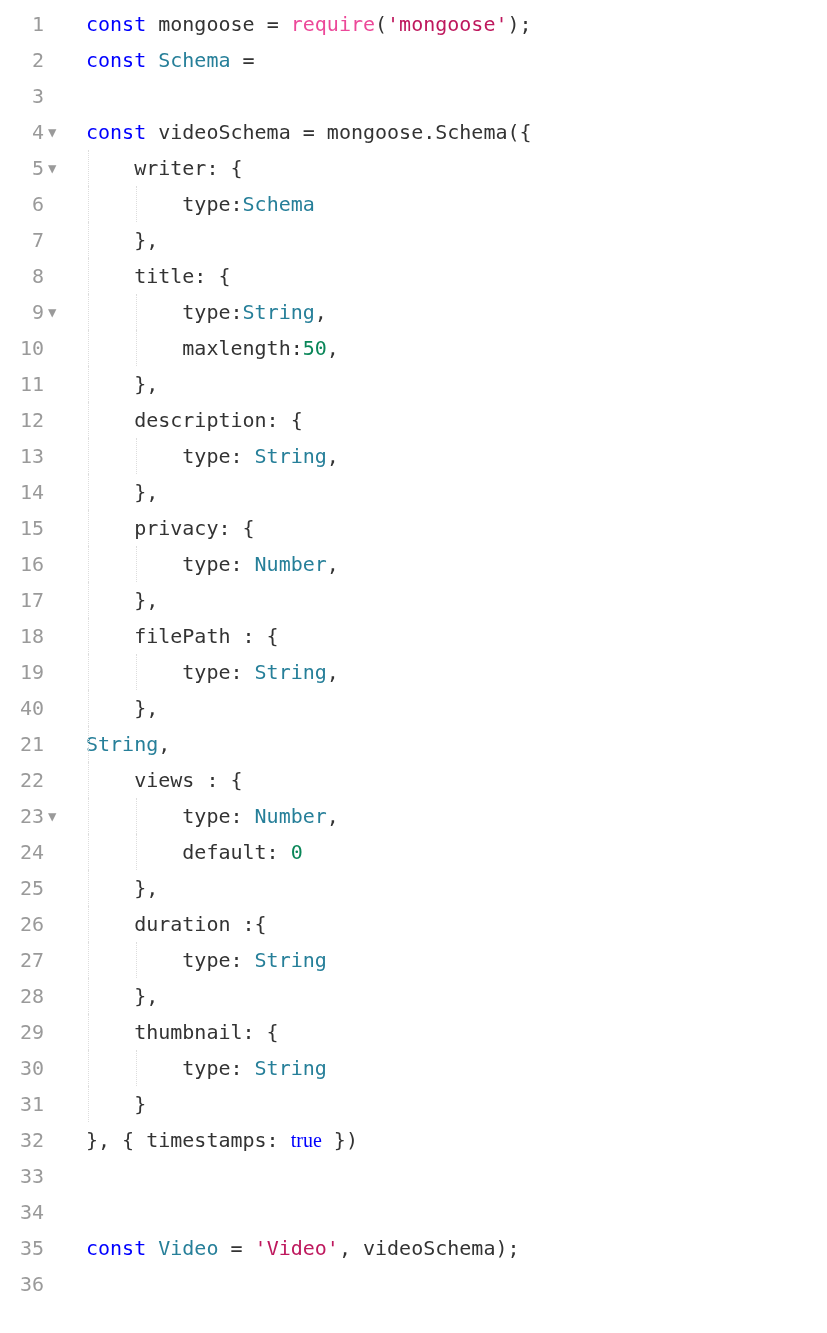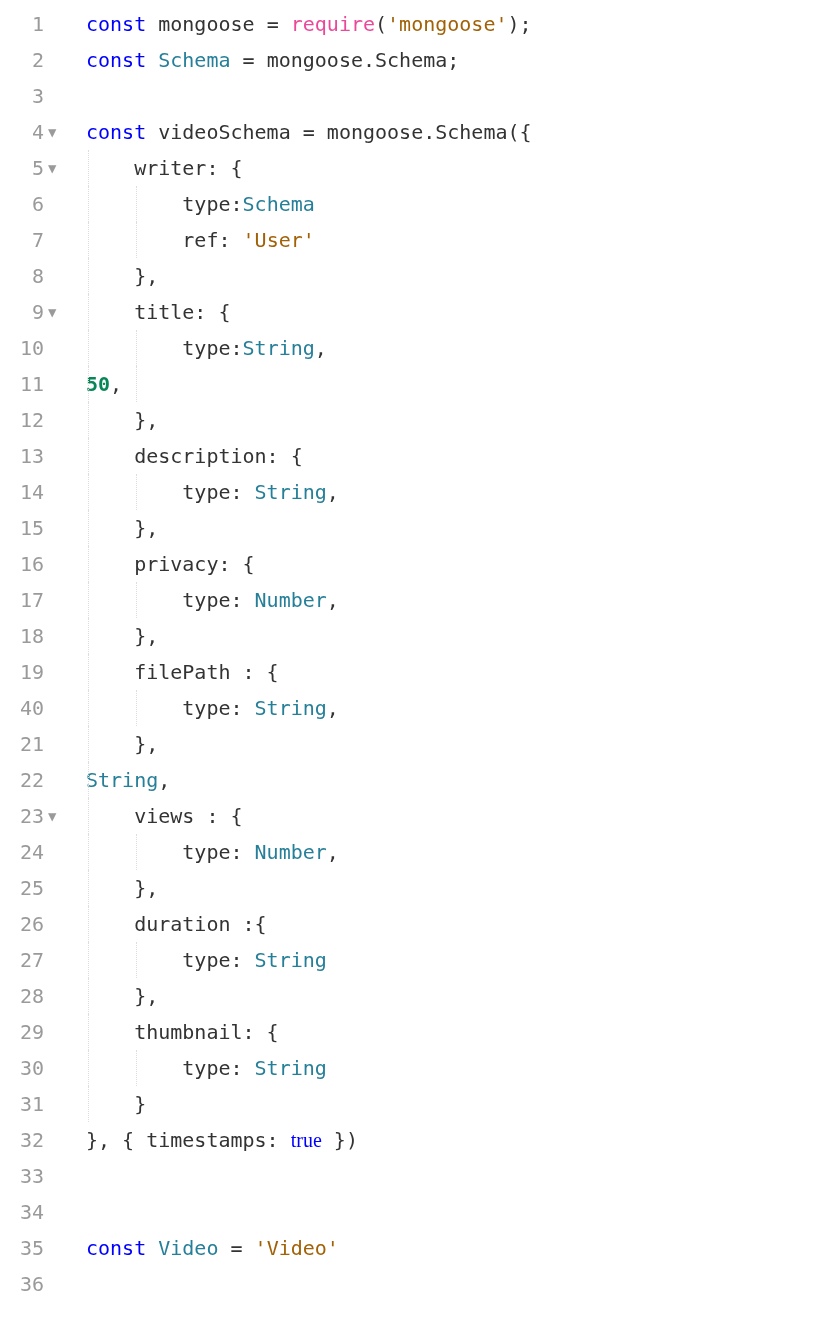--- a/index.html
+++ b/index.html
@@ -58,23 +58,23 @@
   .indent-guide {
     position: absolute;
     left: 0;
     top: 0;
     bottom: 0;
     width: 1px;
     border-left: 1px dotted #ddd;
   }
   .tok-keyword { color: #0000ff; }
   .tok-function { color: #ec4899; }
-  .tok-string { color: #a16207; }
+  .tok-string { color: #be185d; }
   .tok-type { color: #267f99; }
-  .tok-number { color: #098658; font-weight: bold; }
+  .tok-number { color: #098658; }
   .tok-punctuation { color: #333; }
   .tok-default { color: #333; }
   .tok-boolean { color: #0000ff; font-family: Liberation Serif, serif; }
   .tok-operator { color: #333; }
 </style>
 </head>
 <body>
 
 <div class="gutter" id="gutter">
     <div class="gutter-line">
@@ -217,47 +217,47 @@
       <span class="line-number">35</span>
       <span class="fold-marker"></span>
     </div>
     <div class="gutter-line">
       <span class="line-number">36</span>
       <span class="fold-marker"></span>
     </div>
   </div>
 <div class="code-area" id="code">
     <div class="code-line"><span class="tok-keyword">const </span><span class="tok-default">mongoose </span><span class="tok-operator">= </span><span class="tok-function">require</span><span class="tok-punctuation">(</span><span class="tok-string">'mongoose'</span><span class="tok-punctuation">);</span></div>
-    <div class="code-line"><span class="tok-keyword">const </span><span class="tok-type">Schema </span><span class="tok-operator">= </span><span class="tok-default">mongoose.Schema;</span></div>
+    <div class="code-line"><span class="tok-keyword">const </span><span class="tok-type">Schema </span><span class="tok-operator">= </span></div>
     <div class="code-line"></div>
     <div class="code-line"><span class="tok-keyword">const </span><span class="tok-default">videoSchema </span><span class="tok-operator">= </span><span class="tok-default">mongoose.Schema({</span></div>
     <div class="code-line"><div class="indent-guide" style="left: 2px;"></div><span class="tok-default">    writer: {</span></div>
     <div class="code-line"><div class="indent-guide" style="left: 2px;"></div><div class="indent-guide" style="left: 50px;"></div><span class="tok-default">        type:</span><span class="tok-type">Schema</span></div>
-    <div class="code-line"><div class="indent-guide" style="left: 2px;"></div><div class="indent-guide" style="left: 50px;"></div><span class="tok-default">        ref: </span><span class="tok-string">'User'</span></div>
     <div class="code-line"><div class="indent-guide" style="left: 2px;"></div><span class="tok-default">    },</span></div>
     <div class="code-line"><div class="indent-guide" style="left: 2px;"></div><span class="tok-default">    title: {</span></div>
     <div class="code-line"><div class="indent-guide" style="left: 2px;"></div><div class="indent-guide" style="left: 50px;"></div><span class="tok-default">        type:</span><span class="tok-type">String</span><span class="tok-default">,</span></div>
-    <div class="code-line"><div class="indent-guide" style="left: 2px;"></div><div class="indent-guide" style="left: 50px;"></div><span class="tok-number">50</span><span class="tok-default">,</span></div>
+    <div class="code-line"><div class="indent-guide" style="left: 2px;"></div><div class="indent-guide" style="left: 50px;"></div><span class="tok-default">        maxlength:</span><span class="tok-number">50</span><span class="tok-default">,</span></div>
     <div class="code-line"><div class="indent-guide" style="left: 2px;"></div><span class="tok-default">    },</span></div>
     <div class="code-line"><div class="indent-guide" style="left: 2px;"></div><span class="tok-default">    description: {</span></div>
     <div class="code-line"><div class="indent-guide" style="left: 2px;"></div><div class="indent-guide" style="left: 50px;"></div><span class="tok-default">        type: </span><span class="tok-type">String</span><span class="tok-default">,</span></div>
     <div class="code-line"><div class="indent-guide" style="left: 2px;"></div><span class="tok-default">    },</span></div>
     <div class="code-line"><div class="indent-guide" style="left: 2px;"></div><span class="tok-default">    privacy: {</span></div>
     <div class="code-line"><div class="indent-guide" style="left: 2px;"></div><div class="indent-guide" style="left: 50px;"></div><span class="tok-default">        type: </span><span class="tok-type">Number</span><span class="tok-default">,</span></div>
     <div class="code-line"><div class="indent-guide" style="left: 2px;"></div><span class="tok-default">    },</span></div>
     <div class="code-line"><div class="indent-guide" style="left: 2px;"></div><span class="tok-default">    filePath : {</span></div>
     <div class="code-line"><div class="indent-guide" style="left: 2px;"></div><div class="indent-guide" style="left: 50px;"></div><span class="tok-default">        type: </span><span class="tok-type">String</span><span class="tok-default">,</span></div>
     <div class="code-line"><div class="indent-guide" style="left: 2px;"></div><span class="tok-default">    },</span></div>
     <div class="code-line"><div class="indent-guide" style="left: 2px;"></div><span class="tok-type">String</span><span class="tok-default">,</span></div>
     <div class="code-line"><div class="indent-guide" style="left: 2px;"></div><span class="tok-default">    views : {</span></div>
     <div class="code-line"><div class="indent-guide" style="left: 2px;"></div><div class="indent-guide" style="left: 50px;"></div><span class="tok-default">        type: </span><span class="tok-type">Number</span><span class="tok-default">,</span></div>
+    <div class="code-line"><div class="indent-guide" style="left: 2px;"></div><div class="indent-guide" style="left: 50px;"></div><span class="tok-default">        default: </span><span class="tok-number">0</span></div>
     <div class="code-line"><div class="indent-guide" style="left: 2px;"></div><span class="tok-default">    },</span></div>
     <div class="code-line"><div class="indent-guide" style="left: 2px;"></div><span class="tok-default">    duration :{</span></div>
     <div class="code-line"><div class="indent-guide" style="left: 2px;"></div><div class="indent-guide" style="left: 50px;"></div><span class="tok-default">        type: </span><span class="tok-type">String</span></div>
     <div class="code-line"><div class="indent-guide" style="left: 2px;"></div><span class="tok-default">    },</span></div>
     <div class="code-line"><div class="indent-guide" style="left: 2px;"></div><span class="tok-default">    thumbnail: {</span></div>
     <div class="code-line"><div class="indent-guide" style="left: 2px;"></div><div class="indent-guide" style="left: 50px;"></div><span class="tok-default">        type: </span><span class="tok-type">String</span></div>
     <div class="code-line"><div class="indent-guide" style="left: 2px;"></div><span class="tok-default">    }</span></div>
     <div class="code-line"><span class="tok-default">}, { timestamps: </span><span class="tok-boolean">true</span><span class="tok-default"> })</span></div>
     <div class="code-line"></div>
     <div class="code-line"></div>
-    <div class="code-line"><span class="tok-keyword">const </span><span class="tok-type">Video </span><span class="tok-operator">= </span><span class="tok-string">'Video'</span></div>
+    <div class="code-line"><span class="tok-keyword">const </span><span class="tok-type">Video </span><span class="tok-operator">= </span><span class="tok-string">'Video'</span><span class="tok-default">, videoSchema);</span></div>
   </div>
 
 </body></html>

